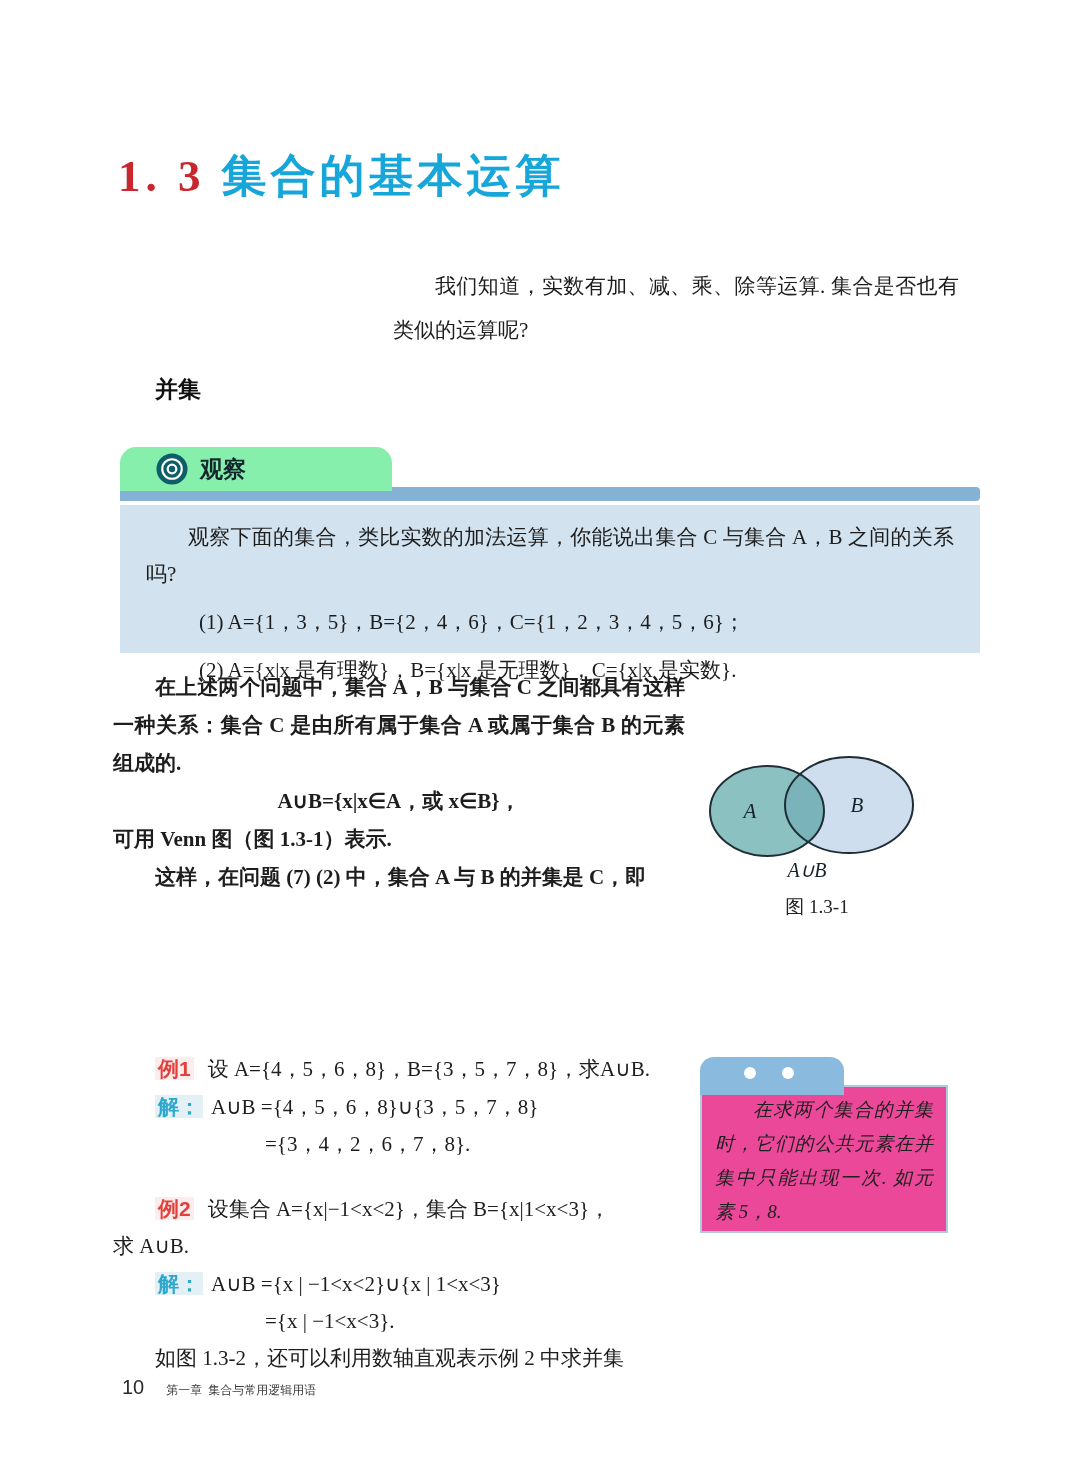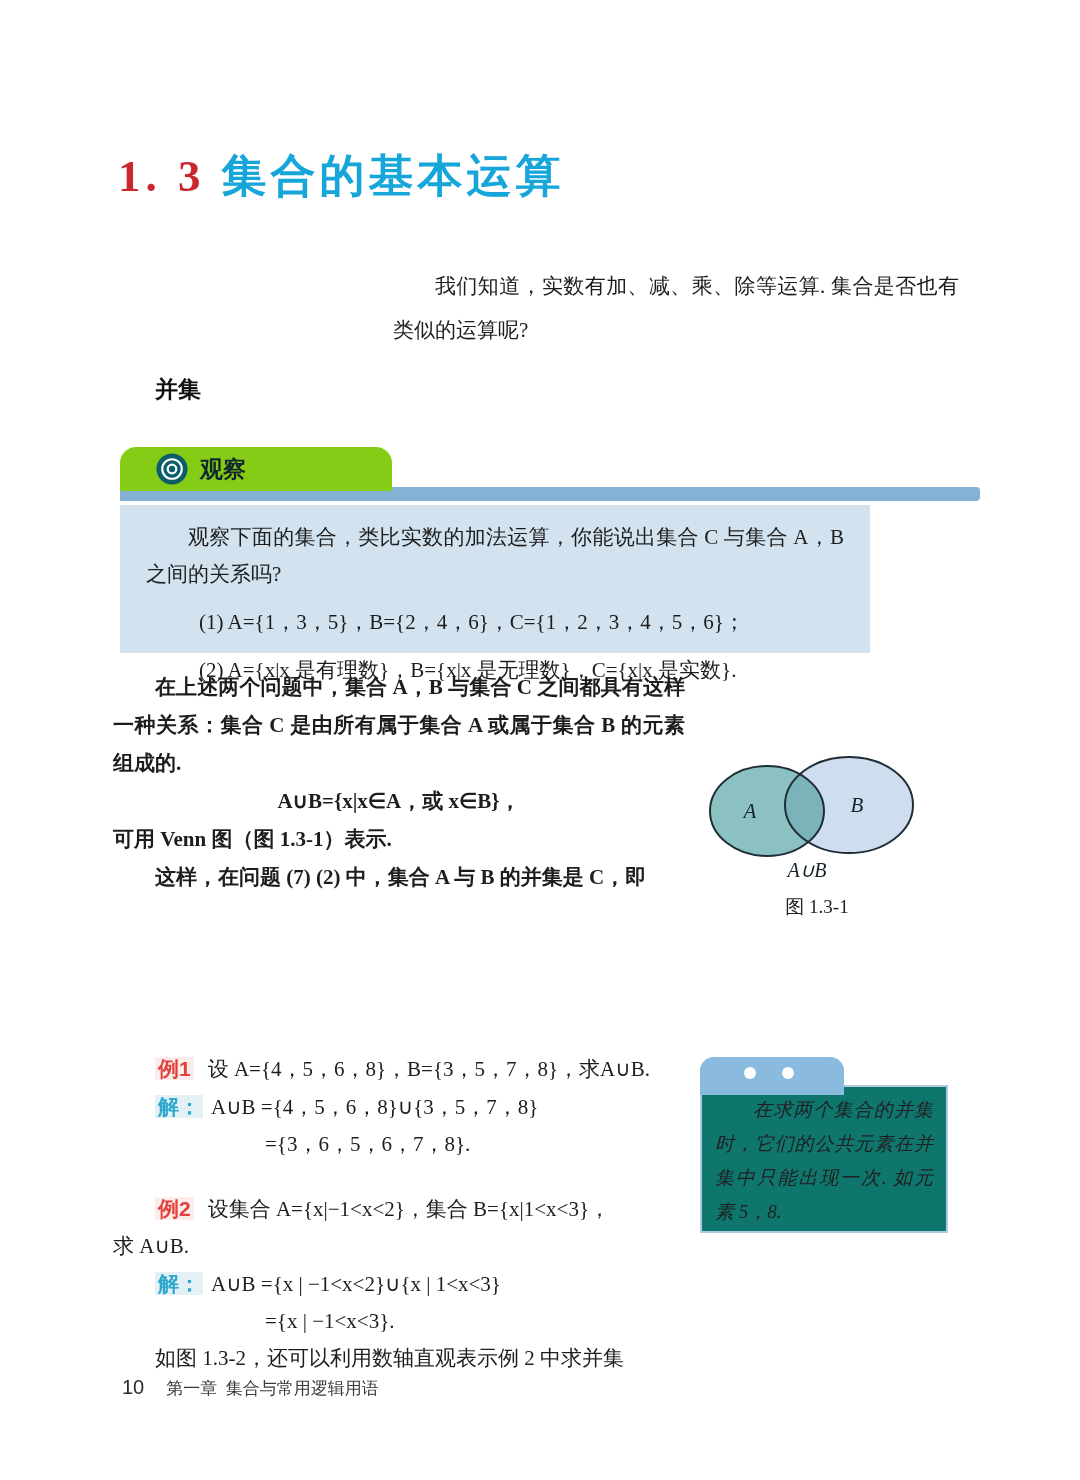--- a/index.html
+++ b/index.html
@@ -18,28 +18,28 @@
   .intro { position:absolute; left:393px; top:264px; width:566px;
     font-size:21px; line-height:44px; text-indent:2em; text-align:justify; margin:0; }
 
   
   .section-heading { position:absolute; left:155px; top:374px;
     font-family:"Liberation Sans", sans-serif; font-weight:bold; font-size:23px; color:#111; margin:0; }
 
   
   .observe-box { position:absolute; left:120px; top:447px; width:860px; height:206px; }
   .obs-tab { position:absolute; left:0; top:0; width:272px; height:44px;
-    background:#84cc16; border-radius:16px 16px 0 0;
+    background:#86efac; border-radius:16px 16px 0 0;
     display:flex; align-items:center; padding-left:36px; box-sizing:border-box; z-index:2; }
   .obs-icon { width:32px; height:32px; margin-right:12px; flex:0 0 auto; }
   .obs-label { font-family:"Liberation Sans", sans-serif; font-weight:bold;
     font-size:23px; color:#14262d; }
   .obs-strip { position:absolute; left:0; top:40px; width:860px; height:14px;
     background:#84b2d4; border-radius:0 4px 4px 0; }
-  .obs-body { position:absolute; left:0; top:58px; width:750px; height:148px;
+  .obs-body { position:absolute; left:0; top:58px; width:860px; height:148px;
     background:#d2e2ef; box-sizing:border-box; padding:14px 26px 0 26px;
     font-size:21px; line-height:37px; }
   .obs-para { margin:0; text-indent:2em; text-align:justify; }
   .obs-item { margin:11px; padding-left:2em; }
 
   
   .main-col { position:absolute; left:113px; top:668px; width:572px;
     font-size:21px; line-height:38px;font-weight:bold; }
   .para { margin:0; text-align:justify; }
   .para.indent { text-indent:2em; }
@@ -63,28 +63,28 @@
   .sol-label { color:#2ea7cd; background:#e3f1f7; font-family:"Liberation Sans", sans-serif;
     font-weight:bold; padding:0 3px; margin-right:8px; }
 
   
   .note-box { position:absolute; left:700px; top:1057px; width:248px; height:176px; }
   .note-tab { position:absolute; left:0; top:0; width:144px; height:38px;
     background:#8abade; border-radius:14px 14px 0 0; z-index:2; }
   .note-dot { position:absolute; top:10px; width:12px; height:12px; border-radius:50%; background:#ffffff; }
   .note-dot-1 { left:44px; } .note-dot-2 { left:82px; }
   .note-body { position:absolute; left:0; top:28px; width:248px; height:148px;
-    background:#0f766e; border:2px solid #aecbe2; box-sizing:border-box;
+    background:#ec4899; border:2px solid #aecbe2; box-sizing:border-box;
     padding:6px 13px 0 13px; font-size:19px; line-height:34px;
     font-style:italic; text-indent:2em; text-align:justify; color:#1f1f1f; margin:0; }
 
   
   .footer { position:absolute; left:122px; top:1376px; display:flex; align-items:baseline; }
   .footer-page { font-family:"Liberation Sans", sans-serif; font-size:20px; color:#2b2b2b; margin-right:22px; }
-  .footer-chapter { font-size:17px; color:#3a3a3a; white-space:pre; }
+  .footer-chapter { font-size:12px; color:#3a3a3a; white-space:pre; }
 </style>
 </head>
 <body>
 
 <div class="page">
 
   <h1 class="title">
     <span class="title-num">1. 3</span><span class="title-text">集合的基本运算</span>
   </h1>
 
@@ -129,21 +129,21 @@
     <ellipse cx="152" cy="60" rx="64" ry="48" fill="none" stroke-width="2" stroke="#1f2d36"></ellipse>
     <text x="53" y="73" text-anchor="middle" font-family="Liberation Serif, serif" font-style="italic" font-size="21" fill="#16232b">A</text>
     <text x="160" y="67" text-anchor="middle" font-family="Liberation Serif, serif" font-style="italic" font-size="21" fill="#16232b">B</text>
     <text x="110" y="132" text-anchor="middle" font-family="Liberation Serif, serif" font-style="italic" font-size="20" fill="#16232b">A∪B</text>
     <text x="120" y="168" text-anchor="middle" font-family="Liberation Serif, serif" font-size="19" fill="#222222">图 1.3-1</text>
   </svg>
 
   <div class="example example-1">
     <p class="ex-first"><span class="ex-label">例1</span><span>设 A={4，5，6，8}，B={3，5，7，8}，求A∪B.</span></p>
     <p class="sol-first"><span class="sol-label">解：</span><span>A∪B ={4，5，6，8}∪{3，5，7，8}</span></p>
-    <p class="sol-cont">={3，6，5，6，7，8}.</p>
+    <p class="sol-cont">={3，4，2，6，7，8}.</p>
   </div>
 
   <div class="note-box">
     <div class="note-tab">
       <span class="note-dot note-dot-1"></span>
       <span class="note-dot note-dot-2"></span>
     </div>
     <p class="note-body">在求两个集合的并集时，它们的公共元素在并集中只能出现一次. 如元素 5，8.</p>
   </div>
 

